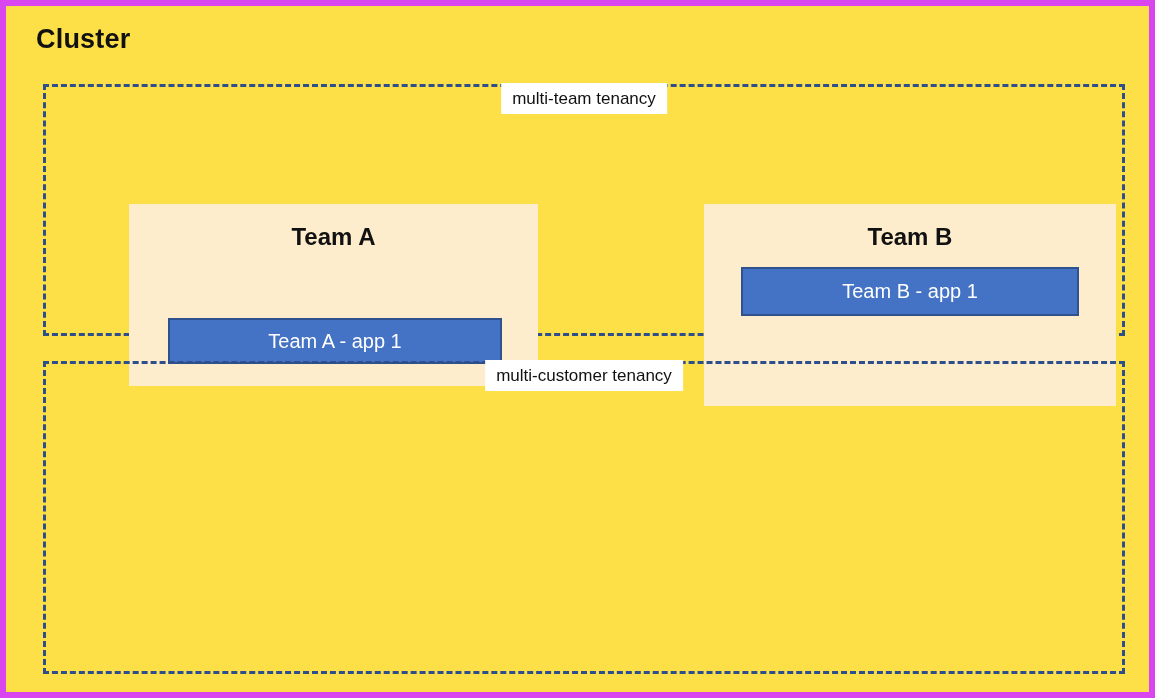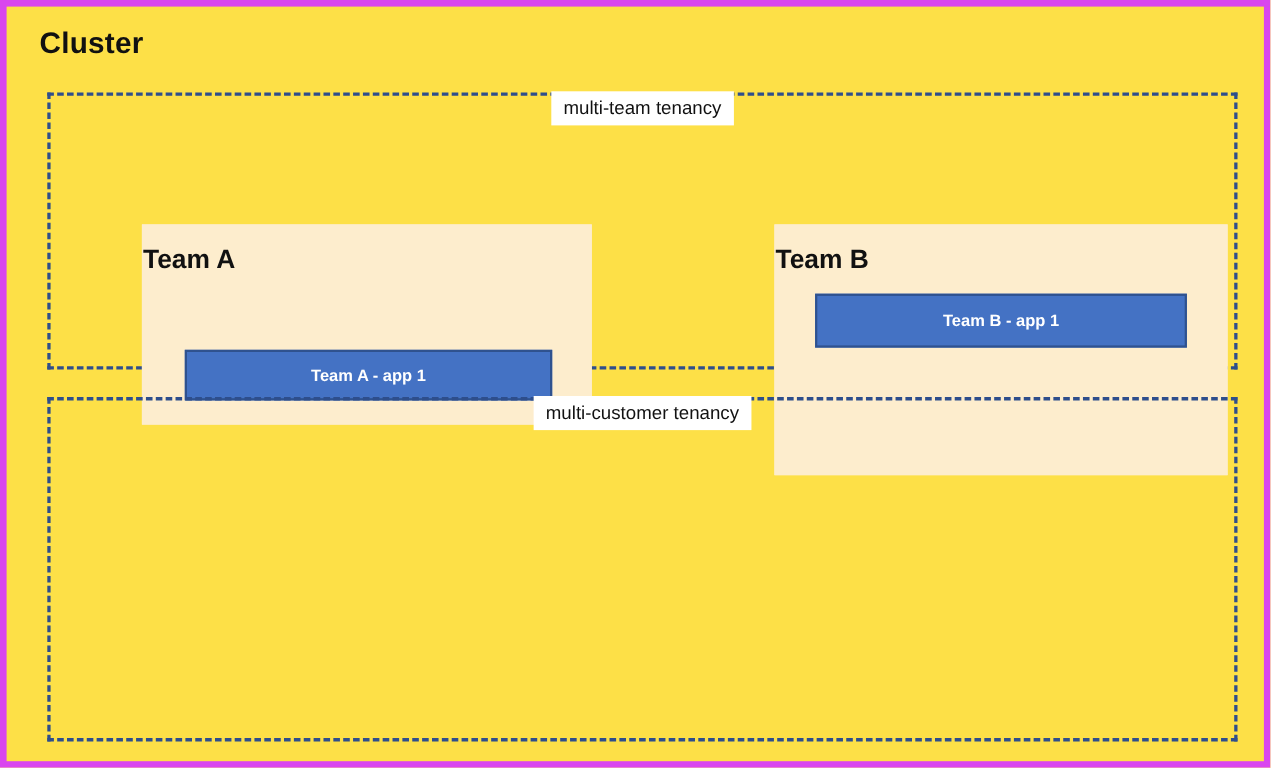--- a/index.html
+++ b/index.html
@@ -78,49 +78,48 @@
   #team-panel-a {
     left: 83px;
     top: 117px;
     width: 409px;
     height: 182px;
   }
   #team-panel-b {
     left: 658px;
     top: 117px;
     width: 412px;
-    height: 228px;
+    height: 202px;
   }
 
   .team-title {
     position: absolute;
     left: 0;
     width: 100%;
-    text-align: left;
+    text-align: center;
     font-size: 24px;
     font-weight: bold;
     color: #111111;
     white-space: nowrap;
   }
   #team-panel-a .team-title,
   #team-panel-b .team-title { top: 18px; }
 
   
   .app-box {
     position: absolute;
     box-sizing: border-box;
     background: #4472c4;
     border: 2px solid #2f528f;
     color: #ffffff;
     display: flex;
     align-items: center;
     justify-content: center;
-    font-size: 15px;
+    font-size: 20px;
     white-space: nowrap;
-    font-weight: bold;
   }
 
   
   #app-a1 {
     left: 38px;
     top: 93px;
     width: 334px;
     height: 46px;
     margin-top: 20px;
   }

